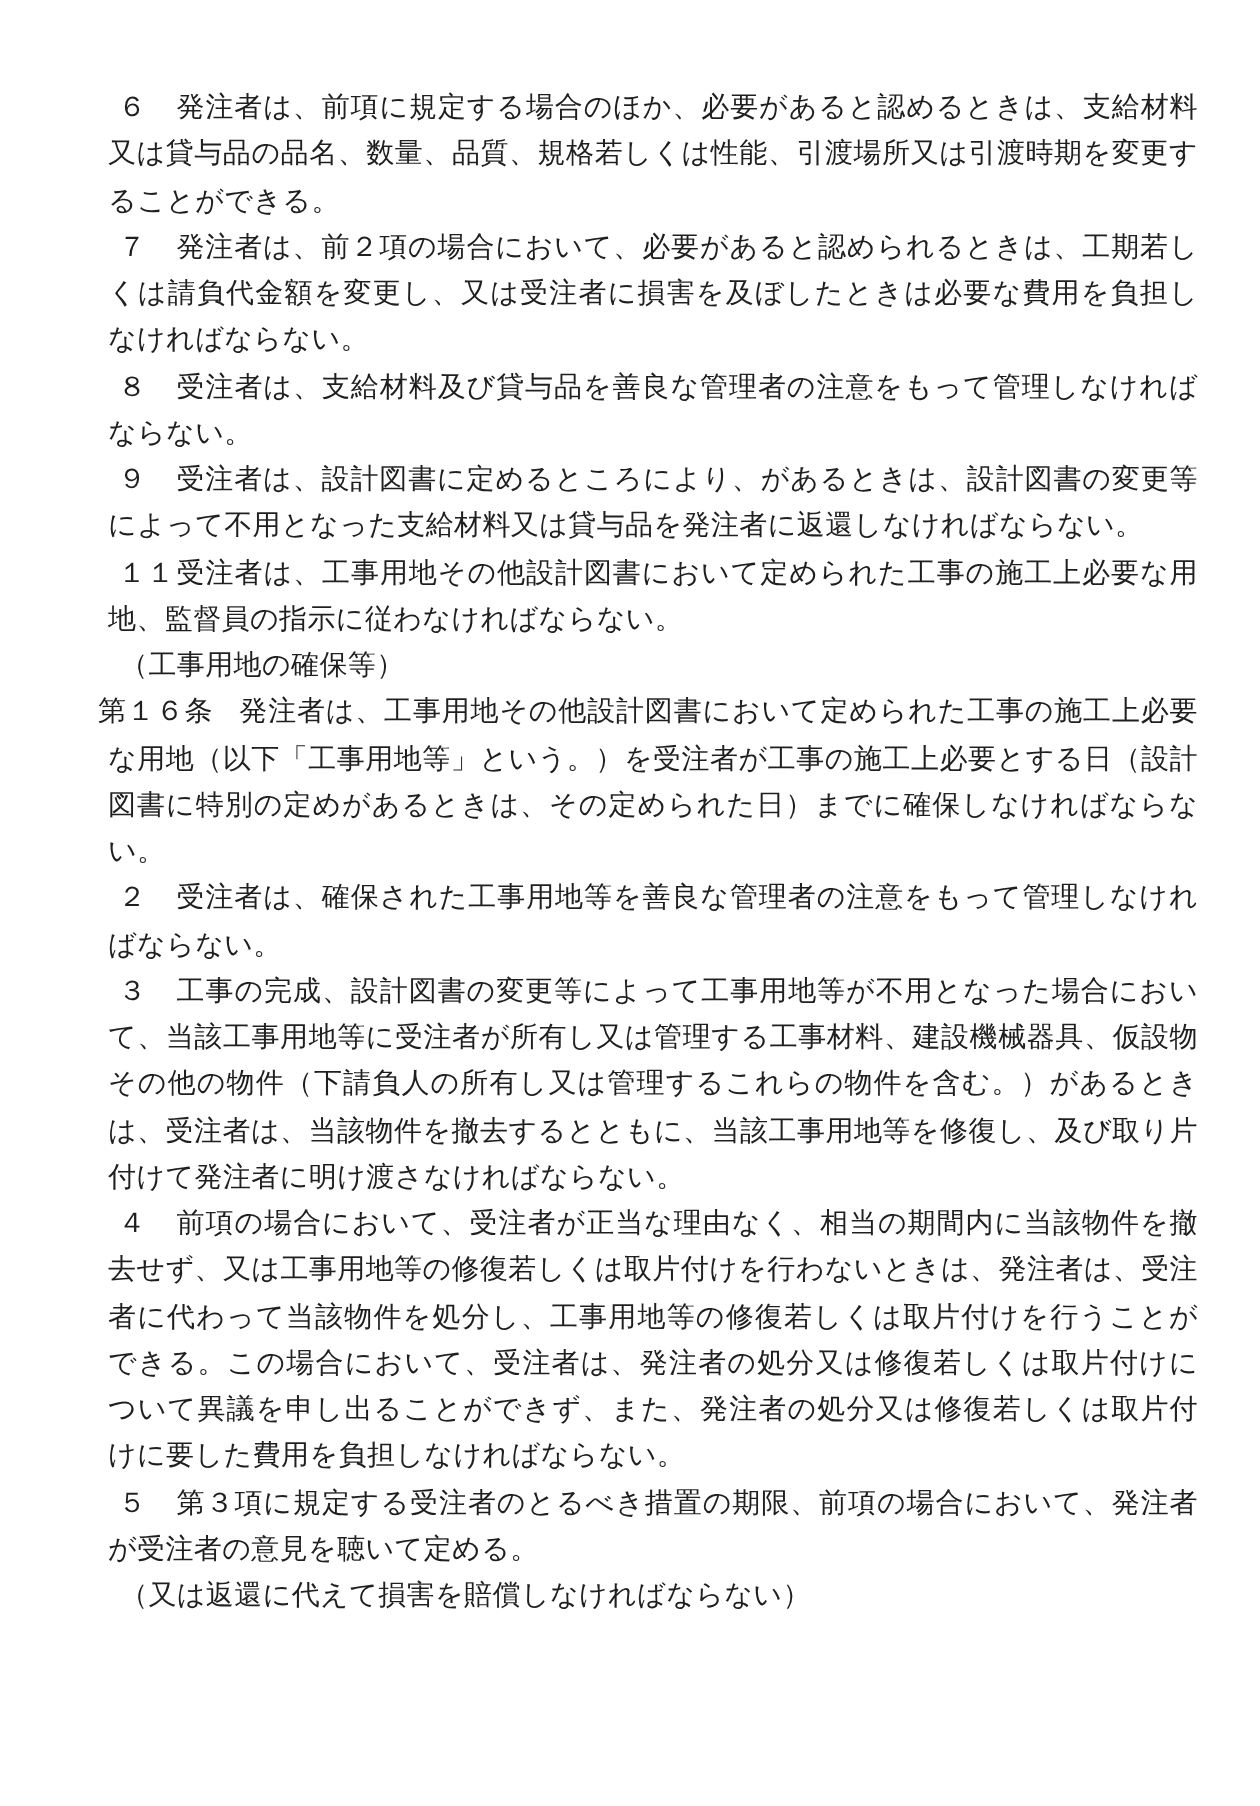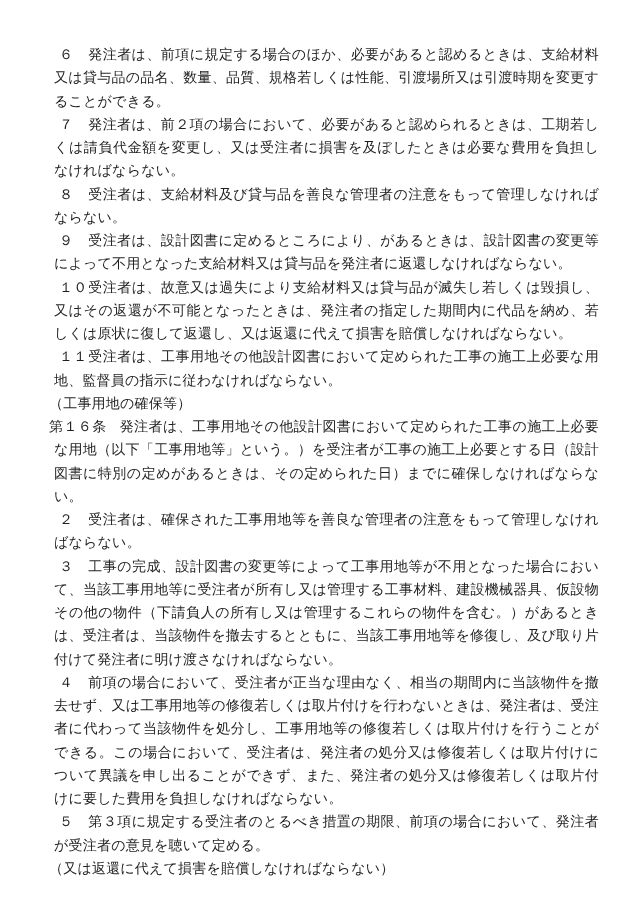--- a/index.html
+++ b/index.html
@@ -39,36 +39,36 @@
   
   p.article {
     margin-left: 5px;
     text-indent: -5px;
   }
   p.article .art-num {
     padding-right: 13px;
   }
   
   p.heading {
+    margin-left: 11px;
   }
 </style>
 </head>
 <body>
 
 <div class="page">
 
   <p class="para item"><span class="num">６</span><span>発注者は、前項に規定する場合のほか、必要があると認めるときは、支給材料又は貸与品の品名、数量、品質、規格若しくは性能、引渡場所又は引渡時期を変更することができる。</span></p>
 
   <p class="para item"><span class="num">７</span><span>発注者は、前２項の場合において、必要があると認められるときは、工期若しくは請負代金額を変更し、又は受注者に損害を及ぼしたときは必要な費用を負担しなければならない。</span></p>
 
   <p class="para item"><span class="num">８</span><span>受注者は、支給材料及び貸与品を善良な管理者の注意をもって管理しなければならない。</span></p>
 
   <p class="para item"><span class="num">９</span><span>受注者は、設計図書に定めるところにより、があるときは、設計図書の変更等によって不用となった支給材料又は貸与品を発注者に返還しなければならない。</span></p>
 
-  <p class="para item"><span class="num">１０</span><span>受注者は、故意又は過失により支給材料又は貸与品が滅失し若しくは毀損し、又はその返還が不可能となったときは、発注者の指定した期間内に代品を納め、若しくは原状に復して返還し、又は返還に代えて損害を賠償しなければならない。</span></p>
 
   <p class="para item"><span class="num">１１</span><span>受注者は、工事用地その他設計図書において定められた工事の施工上必要な用地、監督員の指示に従わなければならない。</span></p>
 
   <p class="para heading"><span>（工事用地の確保等）</span></p>
 
   <p class="para article"><span class="art-num">第１６条</span><span>発注者は、工事用地その他設計図書において定められた工事の施工上必要な用地（以下「工事用地等」という。）を受注者が工事の施工上必要とする日（設計図書に特別の定めがあるときは、その定められた日）までに確保しなければならない。</span></p>
 
   <p class="para item"><span class="num">２</span><span>受注者は、確保された工事用地等を善良な管理者の注意をもって管理しなければならない。</span></p>
 
   <p class="para item"><span class="num">３</span><span>工事の完成、設計図書の変更等によって工事用地等が不用となった場合において、当該工事用地等に受注者が所有し又は管理する工事材料、建設機械器具、仮設物その他の物件（下請負人の所有し又は管理するこれらの物件を含む。）があるときは、受注者は、当該物件を撤去するとともに、当該工事用地等を修復し、及び取り片付けて発注者に明け渡さなければならない。</span></p>

